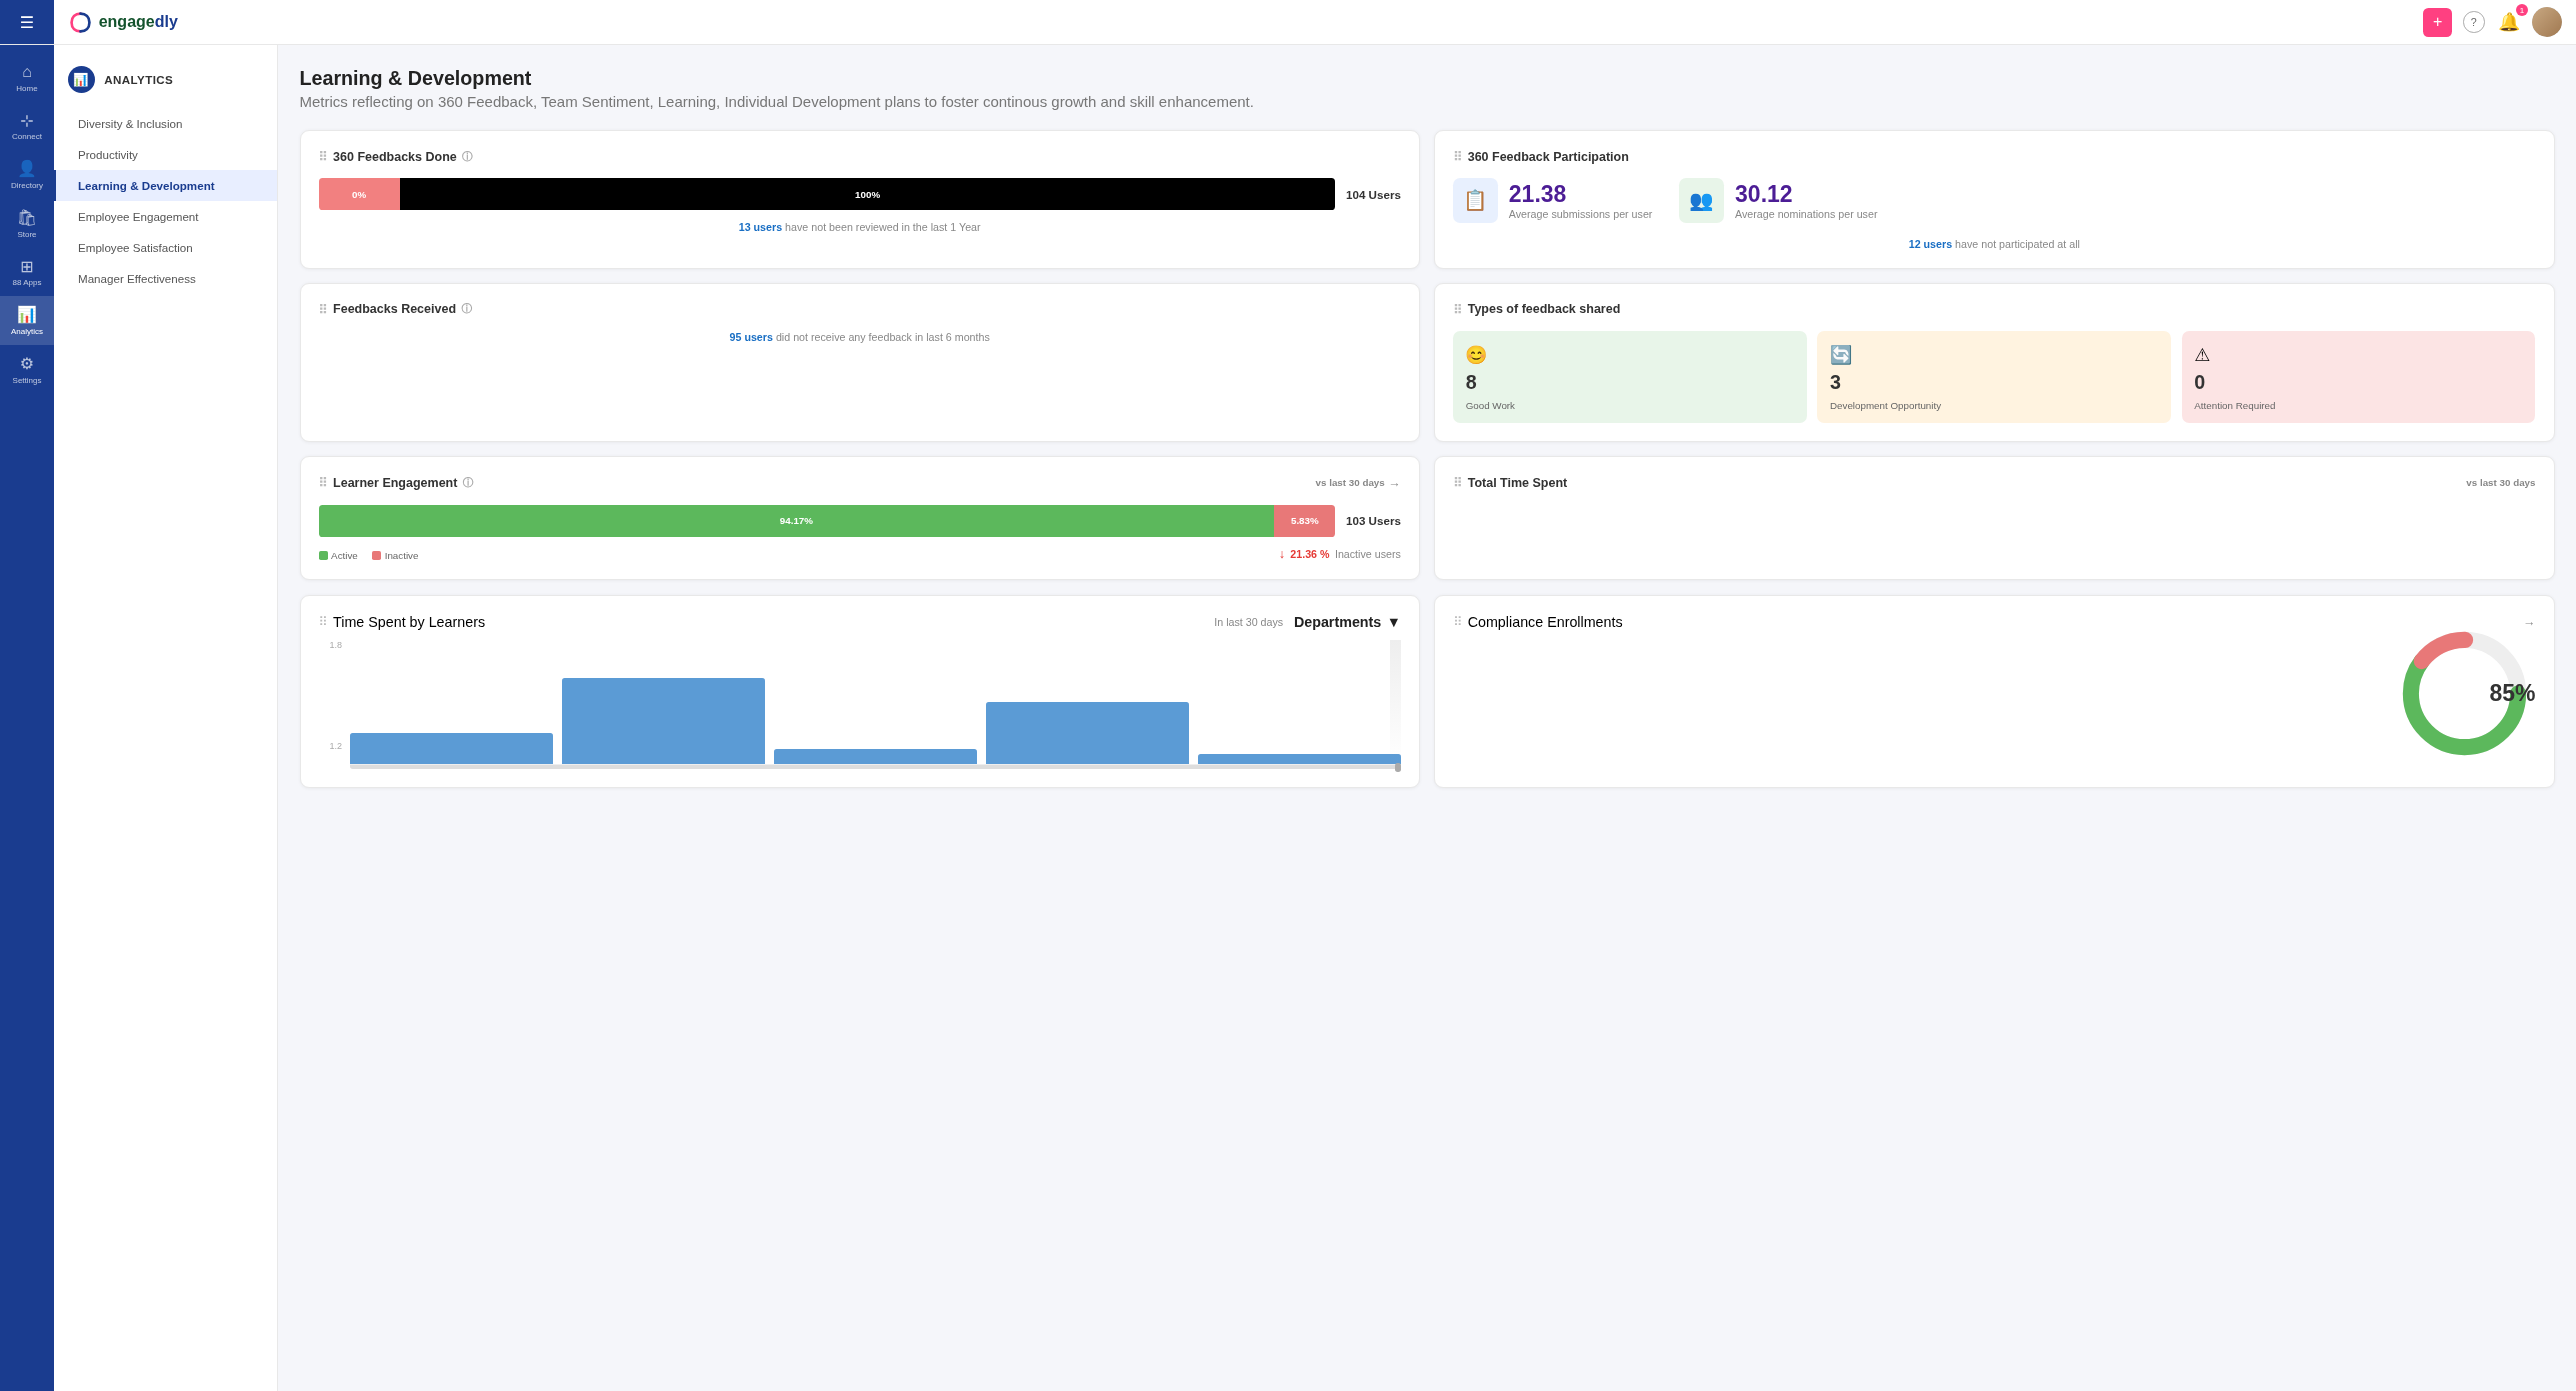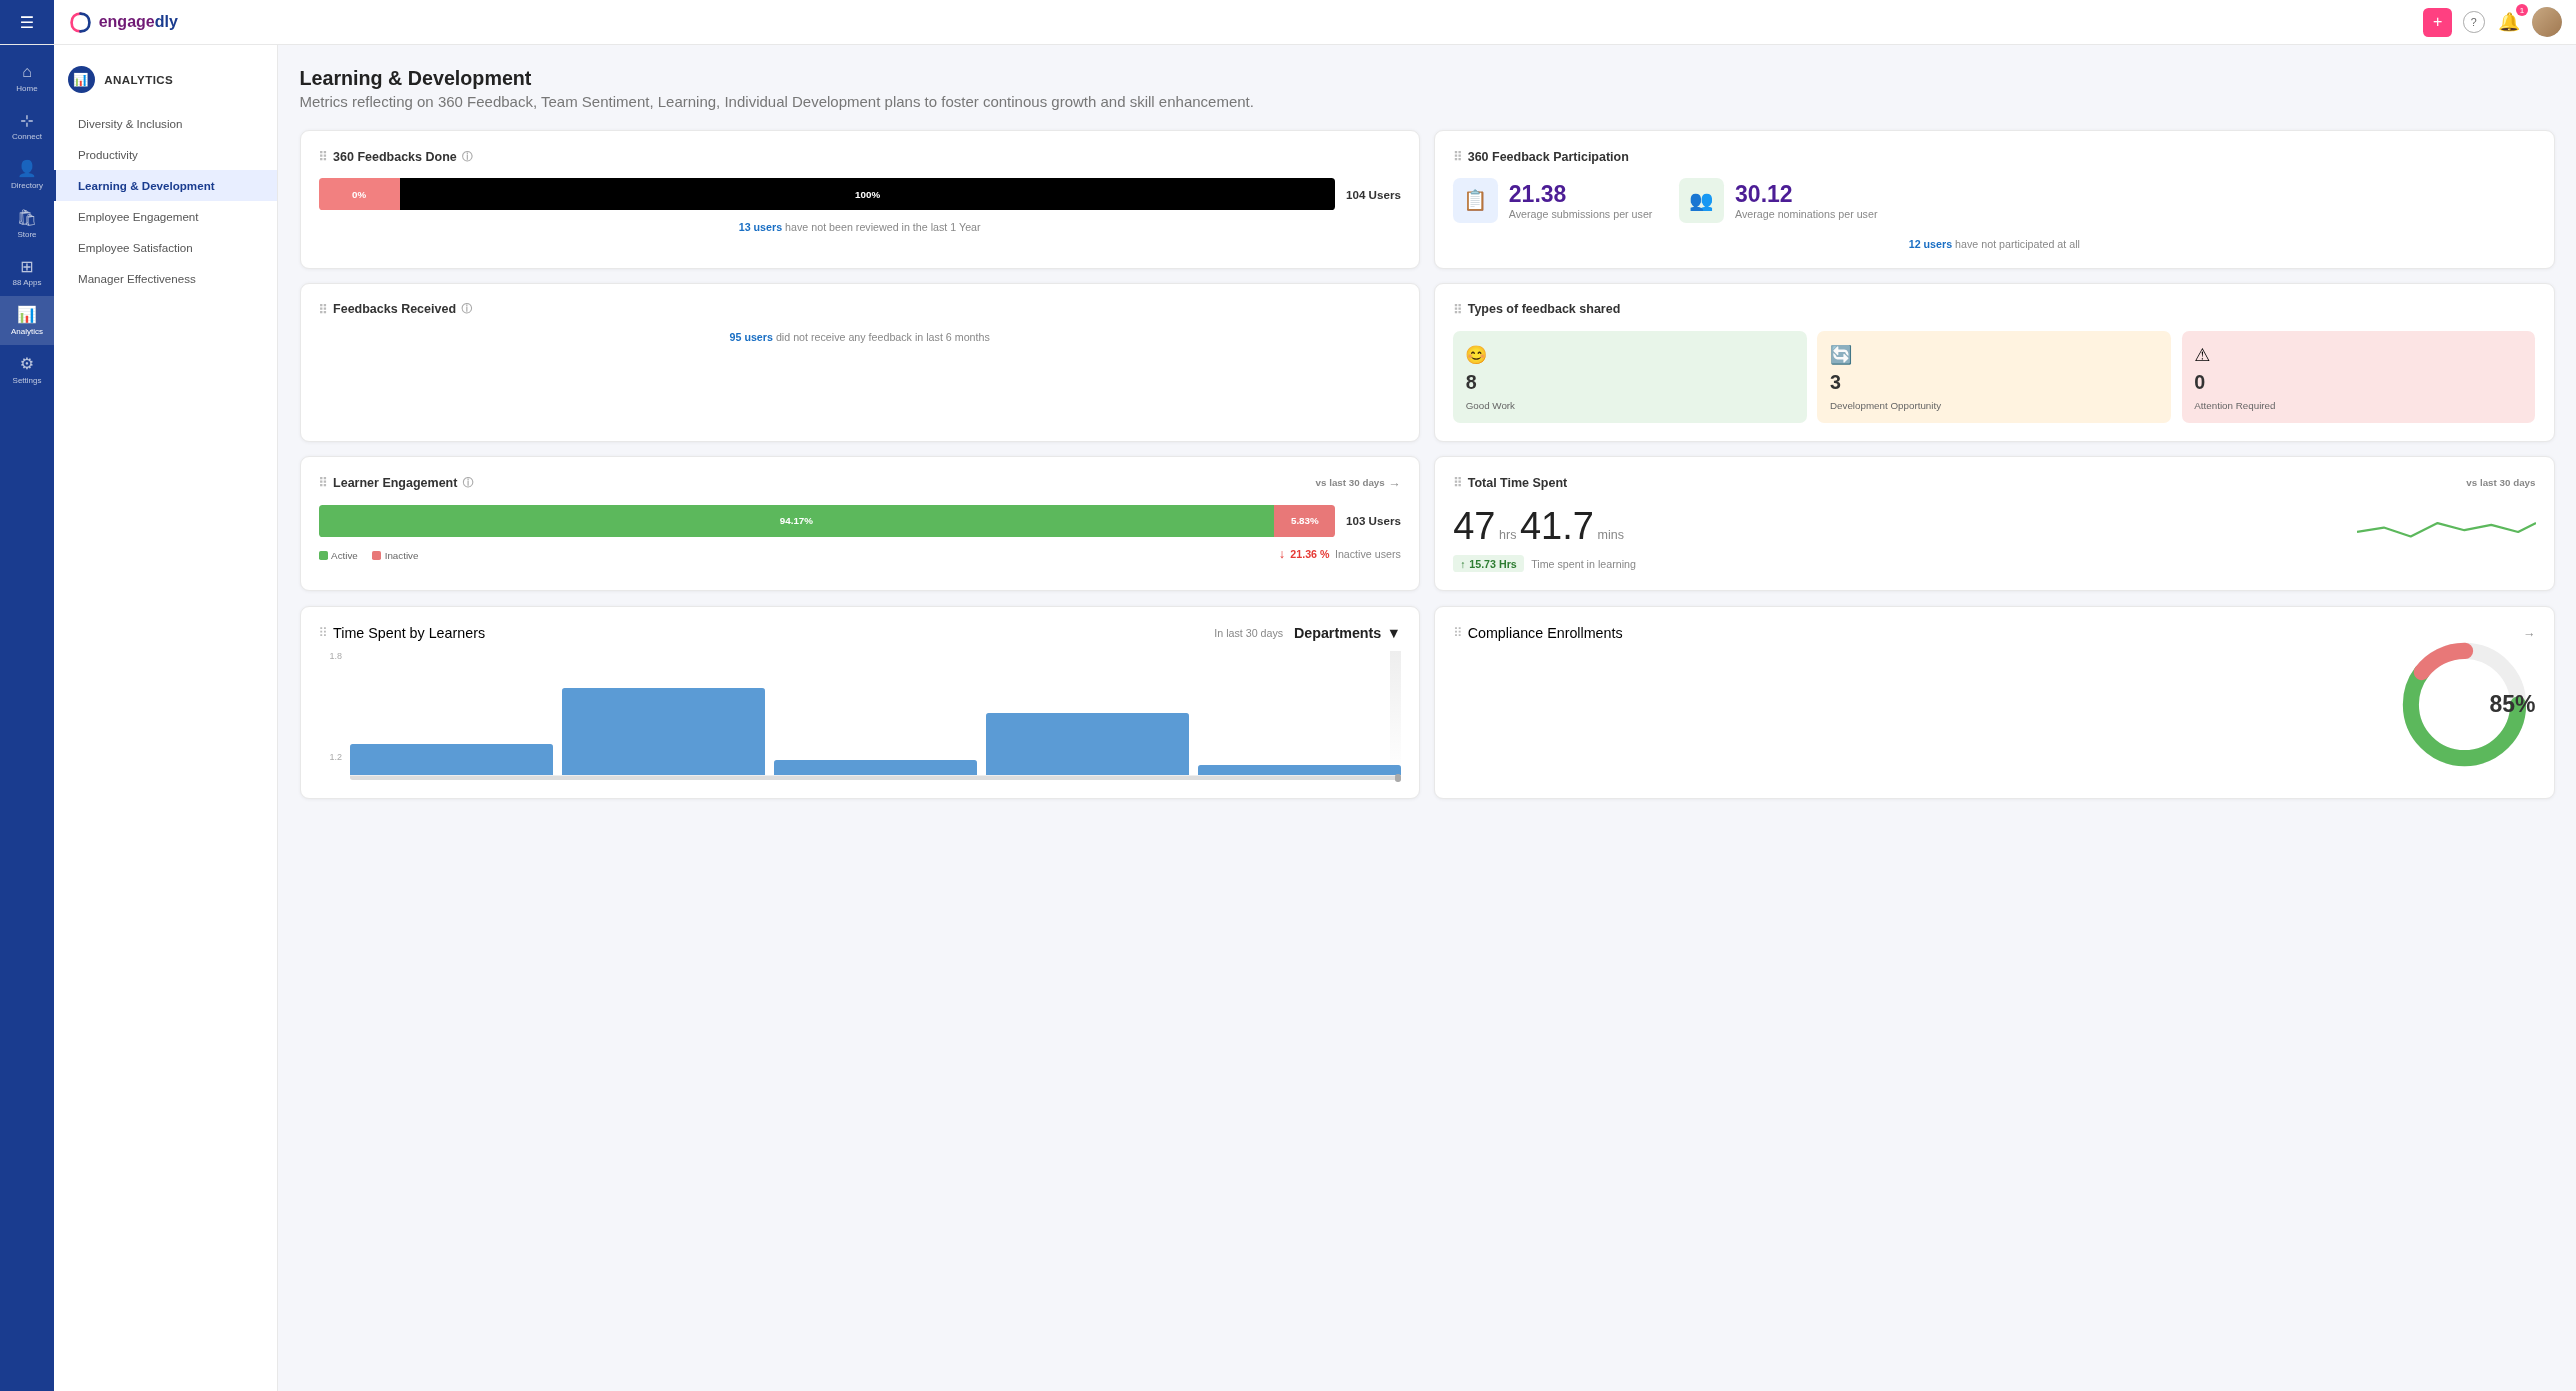--- a/index.html
+++ b/index.html
@@ -356,21 +356,21 @@
   <div class="header-left">
     <span style="color:white;font-size:16px;cursor:pointer;">☰</span>
   </div>
   <div class="header-logo-area">
 
     <svg width="25" height="25" viewBox="0 0 28 28">
       <path d="M14 4 C8 4 4 8 4 14 C4 20 8 24 14 24" stroke="#ff4081" stroke-width="3" fill="none" stroke-linecap="round"></path>
       <path d="M14 4 C20 4 24 8 24 14 C24 20 20 24 14 24" stroke="#1a3c8f" stroke-width="3" fill="none" stroke-linecap="round"></path>
     </svg>
     <span style="font-size:16px;font-weight:700;margin-left:5.4px;">
-      <span style="color:#701a75;">engage</span><span style="color:#1a3c8f;">dly</span>
+      <span style="color:#14532d;">engage</span><span style="color:#1a3c8f;">dly</span>
     </span>
   </div>
   <div class="header-spacer"></div>
   <div class="header-add">+</div>
   <div class="header-icon" style="margin-left:7.2px;">
     <span style="border:1.8px solid #aaa;border-radius:50%;width:21.5px;height:21.5px;display:flex;align-items:center;justify-content:center;font-size:10.7px;">?</span>
   </div>
   <div class="header-icon notification-icon" style="margin-left:7.2px;">
     <span style="font-size:18px;">🔔</span>
     <span class="badge">1</span>
@@ -565,41 +565,20 @@
       </div>
 
       <div class="card">
         <div class="card-title" style="justify-content:space-between;">
           <div style="display:flex;align-items:center;gap:5.4px;">
             <span class="drag-icon">⠿</span>
             <span>Total Time Spent</span>
           </div>
           <span class="vs-label">vs last 30 days</span>
         </div>
-        <div style="display:flex;justify-content:space-between;align-items:flex-start;">
-          <div>
-            <div style="display:flex;align-items:baseline;gap:3.6px;">
-              <span style="font-size:38px;font-weight:300;color:#222;">47</span>
-              <span style="font-size:12.5px;color:#888;">hrs</span>
-              <span style="font-size:38px;font-weight:300;color:#222;">41.7</span>
-              <span style="font-size:12.5px;color:#888;">mins</span>
-            </div>
-            <div class="time-sub">
-              <div class="time-sub-badge">
-                <span>↑</span>
-                <span>15.73 Hrs</span>
-              </div>
-              <span style="font-size:10.7px;color:#888;">Time spent in learning</span>
-            </div>
-          </div>
-
-          <svg class="chart-line" viewBox="0 0 200 60">
-            <polyline points="0,30 30,25 60,35 90,20 120,28 150,22 180,30 200,20" fill="none" stroke="#5cb85c" stroke-width="2.5" stroke-linejoin="round"></polyline>
-          </svg>
-        </div>
       </div>
     </div>
 
     <div class="cards-row">
 
       <div class="card">
         <div class="time-learners-header">
           <div style="display:flex;align-items:center;gap:5.4px;">
             <span class="drag-icon">⠿</span>
             <span>Time Spent by Learners</span>

